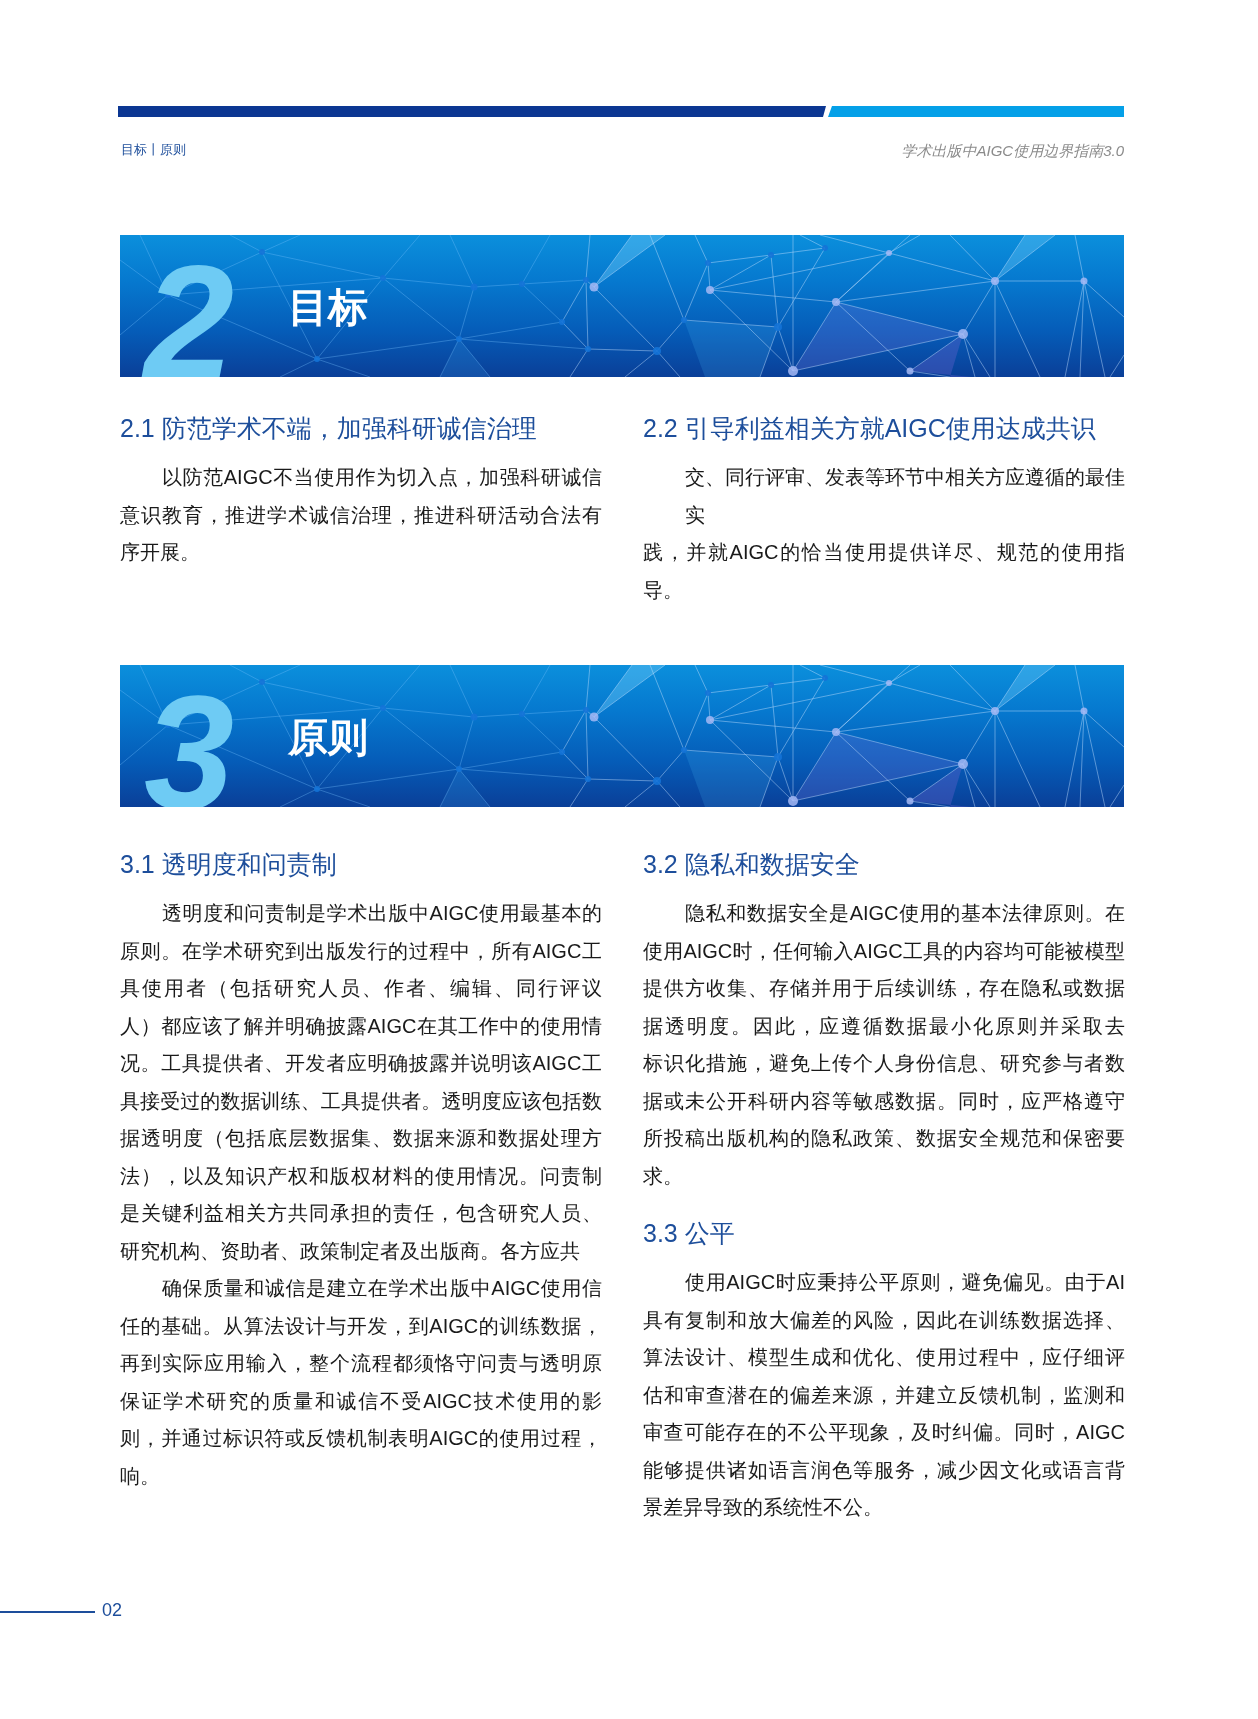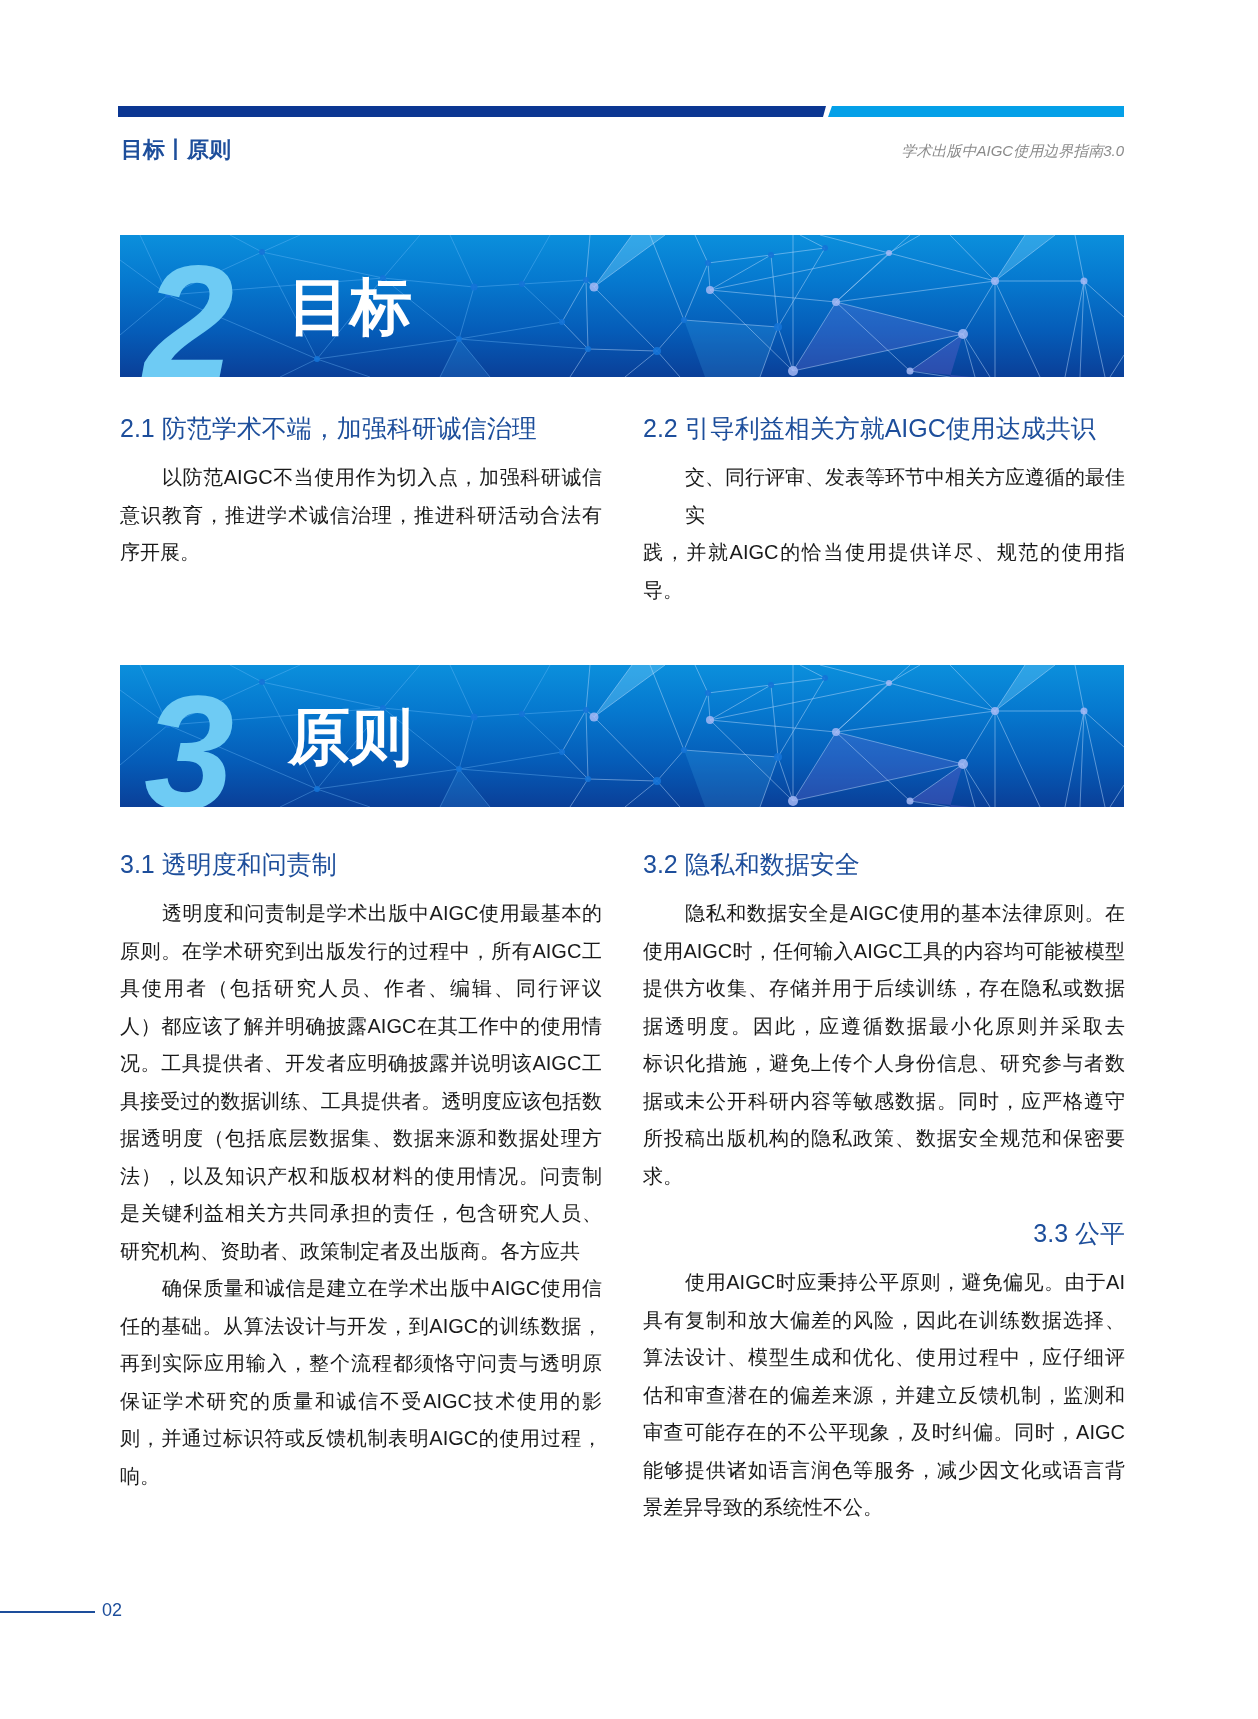--- a/index.html
+++ b/index.html
@@ -12,35 +12,35 @@
     }
     html,body{margin:0;padding:0;background:#ffffff;}
     body{font-family:"Liberation Sans","DejaVu Sans",sans-serif;color:var(--text);}
     .page{position:relative;width:1258px;height:1719px;overflow:hidden;background:#fff;}
 
     
     .bar-dark{position:absolute;left:118px;top:106px;width:708px;height:11px;background:var(--bar-dark);
       clip-path:polygon(0 0,100% 0,calc(100% - 3px) 100%,0 100%);}
     .bar-light{position:absolute;left:828px;top:106px;width:296px;height:11px;background:var(--bar-light);
       clip-path:polygon(4px 0,100% 0,100% 100%,0 100%);}
-    .hdr-left{position:absolute;left:121px;top:140px;font-size:22px;line-height:20px;font-weight:bold;color:var(--accent);white-space:nowrap;}
+    .hdr-left{position:absolute;left:121px;top:140px;font-size:13px;line-height:20px;font-weight:normal;color:var(--accent);white-space:nowrap;}
     .hdr-right{position:absolute;right:134px;top:142px;font-size:15px;line-height:18px;color:var(--muted);white-space:nowrap;font-style:italic;}
 
     
     .banner{position:absolute;left:120px;width:1004px;height:142px;overflow:hidden;
       background:linear-gradient(180deg,#0b8fdc 0%,#0679cf 32%,#055cb8 68%,#0a3f98 100%);}
     .banner svg.net{position:absolute;left:0;top:0;width:1004px;height:142px;}
     .banner .num{position:absolute;left:24px;top:6px;font-size:162px;line-height:162px;font-weight:bold;font-style:italic;
       color:var(--number);font-family:"Liberation Sans",sans-serif;}
-    .banner .title{position:absolute;left:168px;top:43px;font-size:62px;line-height:58px;font-weight:bold;color:#ffffff;white-space:nowrap;font-family:Liberation Serif, serif;}
+    .banner .title{position:absolute;left:168px;top:43px;font-size:40px;line-height:58px;font-weight:bold;color:#ffffff;white-space:nowrap;}
 
     
     .col{position:absolute;width:482px;}
     .h2{font-size:25px;line-height:32px;font-weight:normal;color:var(--accent);margin:0 0 15px 0;white-space:nowrap;}
-    .h2.spaced{margin-top:22px;text-align:right;}
+    .h2.spaced{margin-top:22px;}
     .para{font-size:20px;line-height:37.5px;color:var(--text);}
     .para .line{display:block;text-align:justify;text-align-last:justify;}
     .para .line:first-child{padding-left:42px;}
     .para .line:last-child{text-align-last:left;}
 
     
     .foot-line{position:absolute;left:0;top:1611px;width:95px;height:1.5px;background:var(--accent);}
     .foot-num{position:absolute;left:102px;top:1600px;font-size:18px;line-height:20px;color:var(--accent);}
   </style>
 </head>

